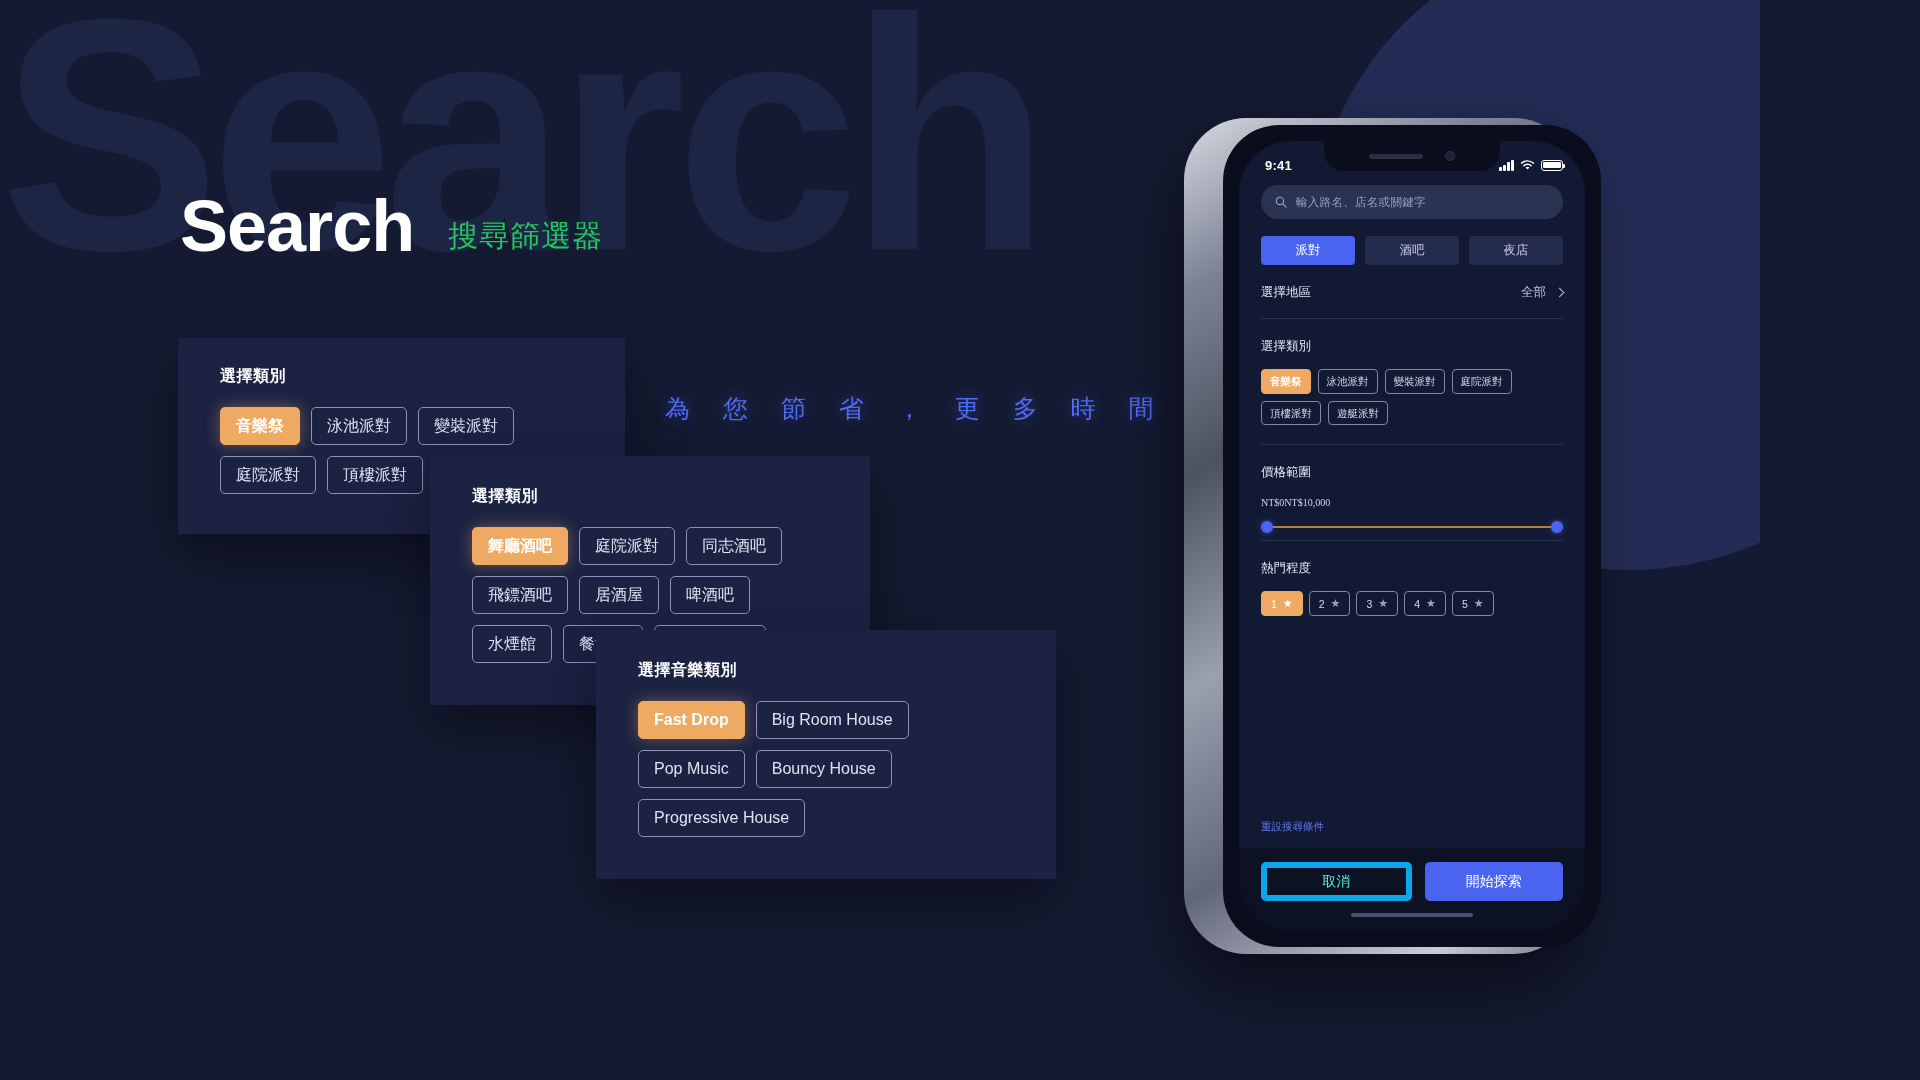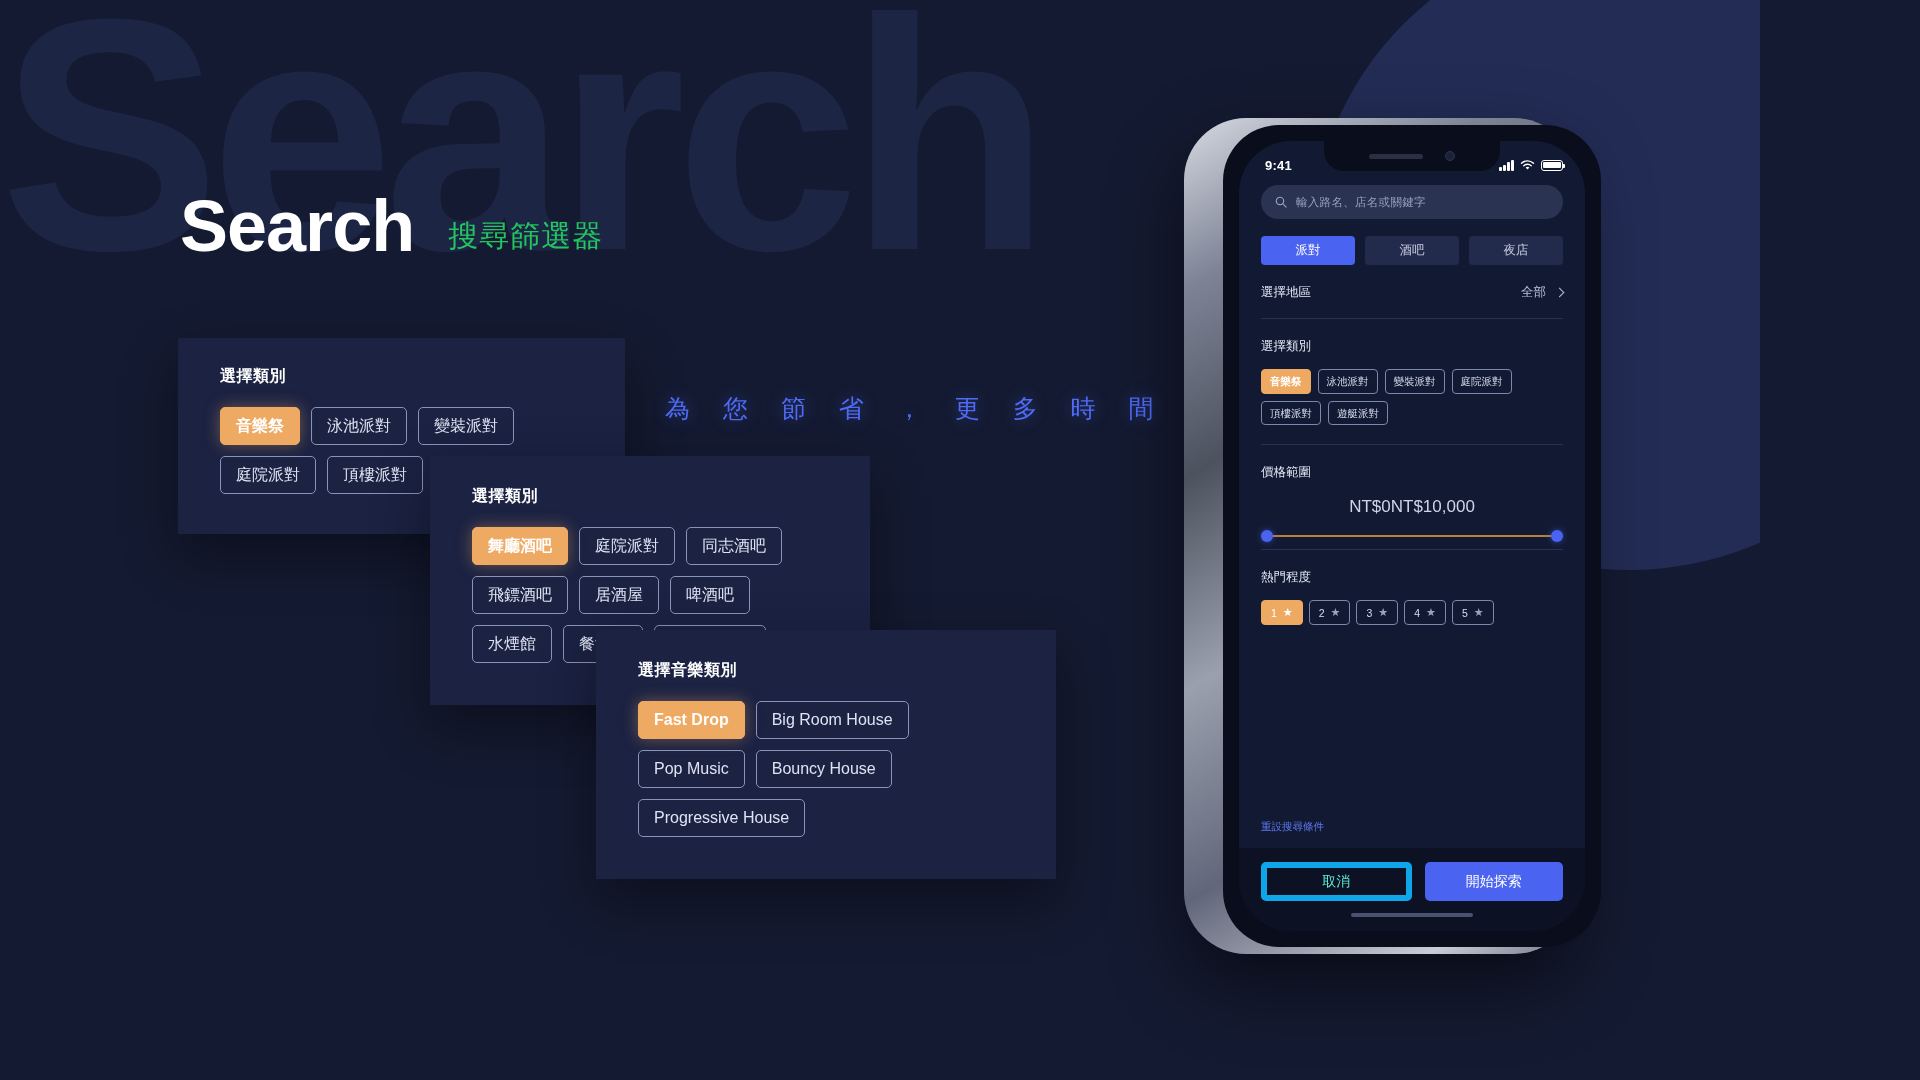--- a/index.html
+++ b/index.html
@@ -243,23 +243,24 @@
     border-radius: 4px;
     color: #d6dbec;
     font-size: 10.5px;
     padding: 5px 8px;
     line-height: 1.2;
     white-space: nowrap;
   }
   .p-chip.on { background: #eeaa63; border-color: #eeaa63; color: #fff; font-weight: 700; }
 
   .price-labels {
-    display: flex; justify-content: center;
-    font-size: 17px; color: #cfd4e8;
+    display: flex; justify-content: flex-start;
+    font-size: 10px; color: #cfd4e8;
     padding: 2px 0 13px 0;
+    font-family: Liberation Serif, serif;
   }
   .slider { position: relative; height: 12px; padding-bottom: 19px; }
   .slider-track {
     position: absolute; left: 5px; right: 5px; top: 5px;
     height: 2px; background: #b97f3c; border-radius: 1px;
   }
   .knob {
     position: absolute; top: 0; width: 12px; height: 12px;
     border-radius: 50%; background: #4a63f0;
     box-shadow: 0 0 6px rgba(74,99,240,0.6);

